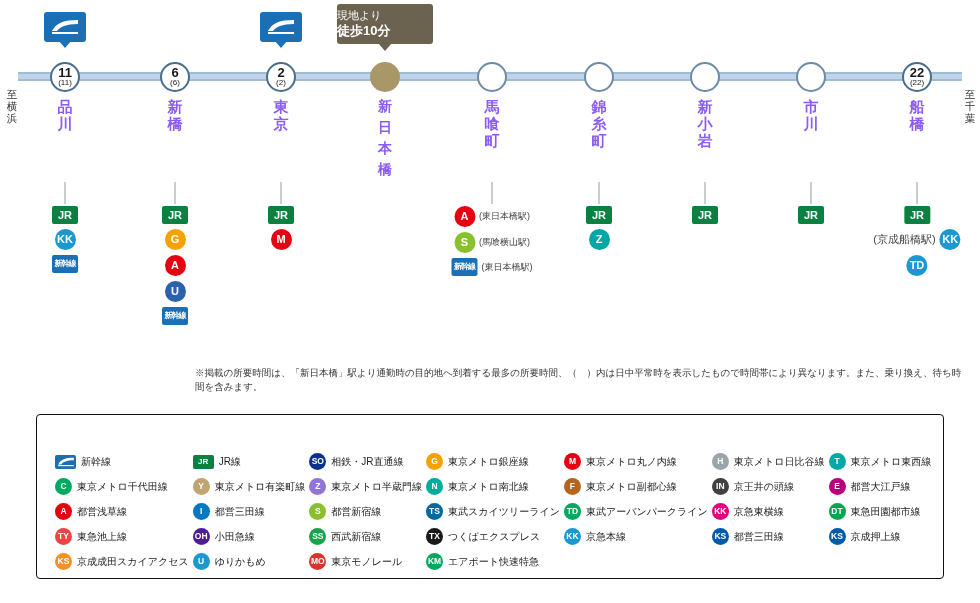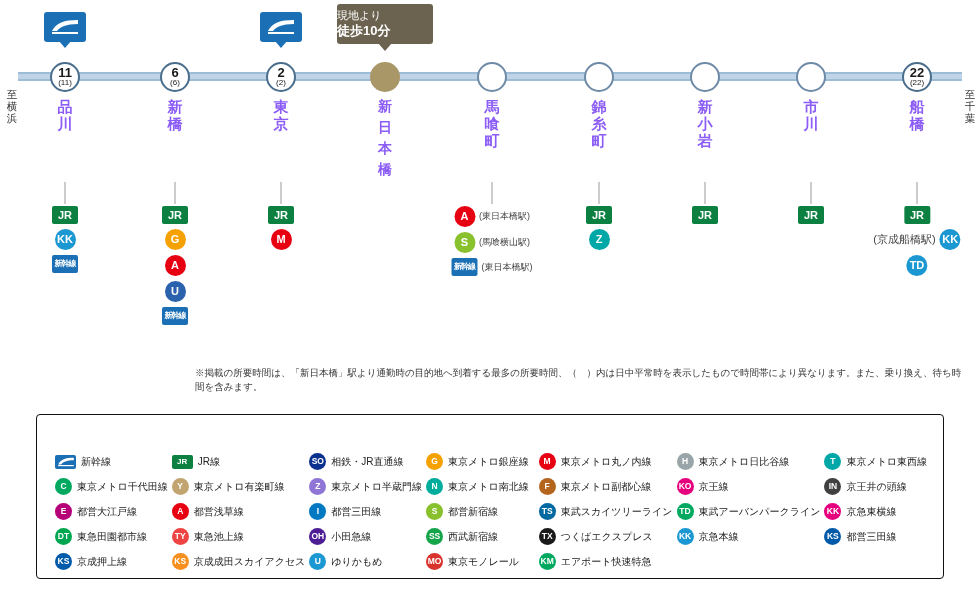--- a/index.html
+++ b/index.html
@@ -332,24 +332,20 @@
       </div>
       <div class="leg">
         <span class="chip" style="background:#00ac9b">N</span>
         <span>東京メトロ南北線</span>
       </div>
       <div class="leg">
         <span class="chip" style="background:#b5641e">F</span>
         <span>東京メトロ副都心線</span>
       </div>
       <div class="leg">
-        <span class="chip" style="background:#e6007e">KO</span>
-        <span>京王線</span>
-      </div>
-      <div class="leg">
         <span class="chip" style="background:#404040">IN</span>
         <span>京王井の頭線</span>
       </div>
       <div class="leg">
         <span class="chip" style="background:#b6007a">E</span>
         <span>都営大江戸線</span>
       </div>
       <div class="leg">
         <span class="chip" style="background:#e60012">A</span>
         <span>都営浅草線</span>

